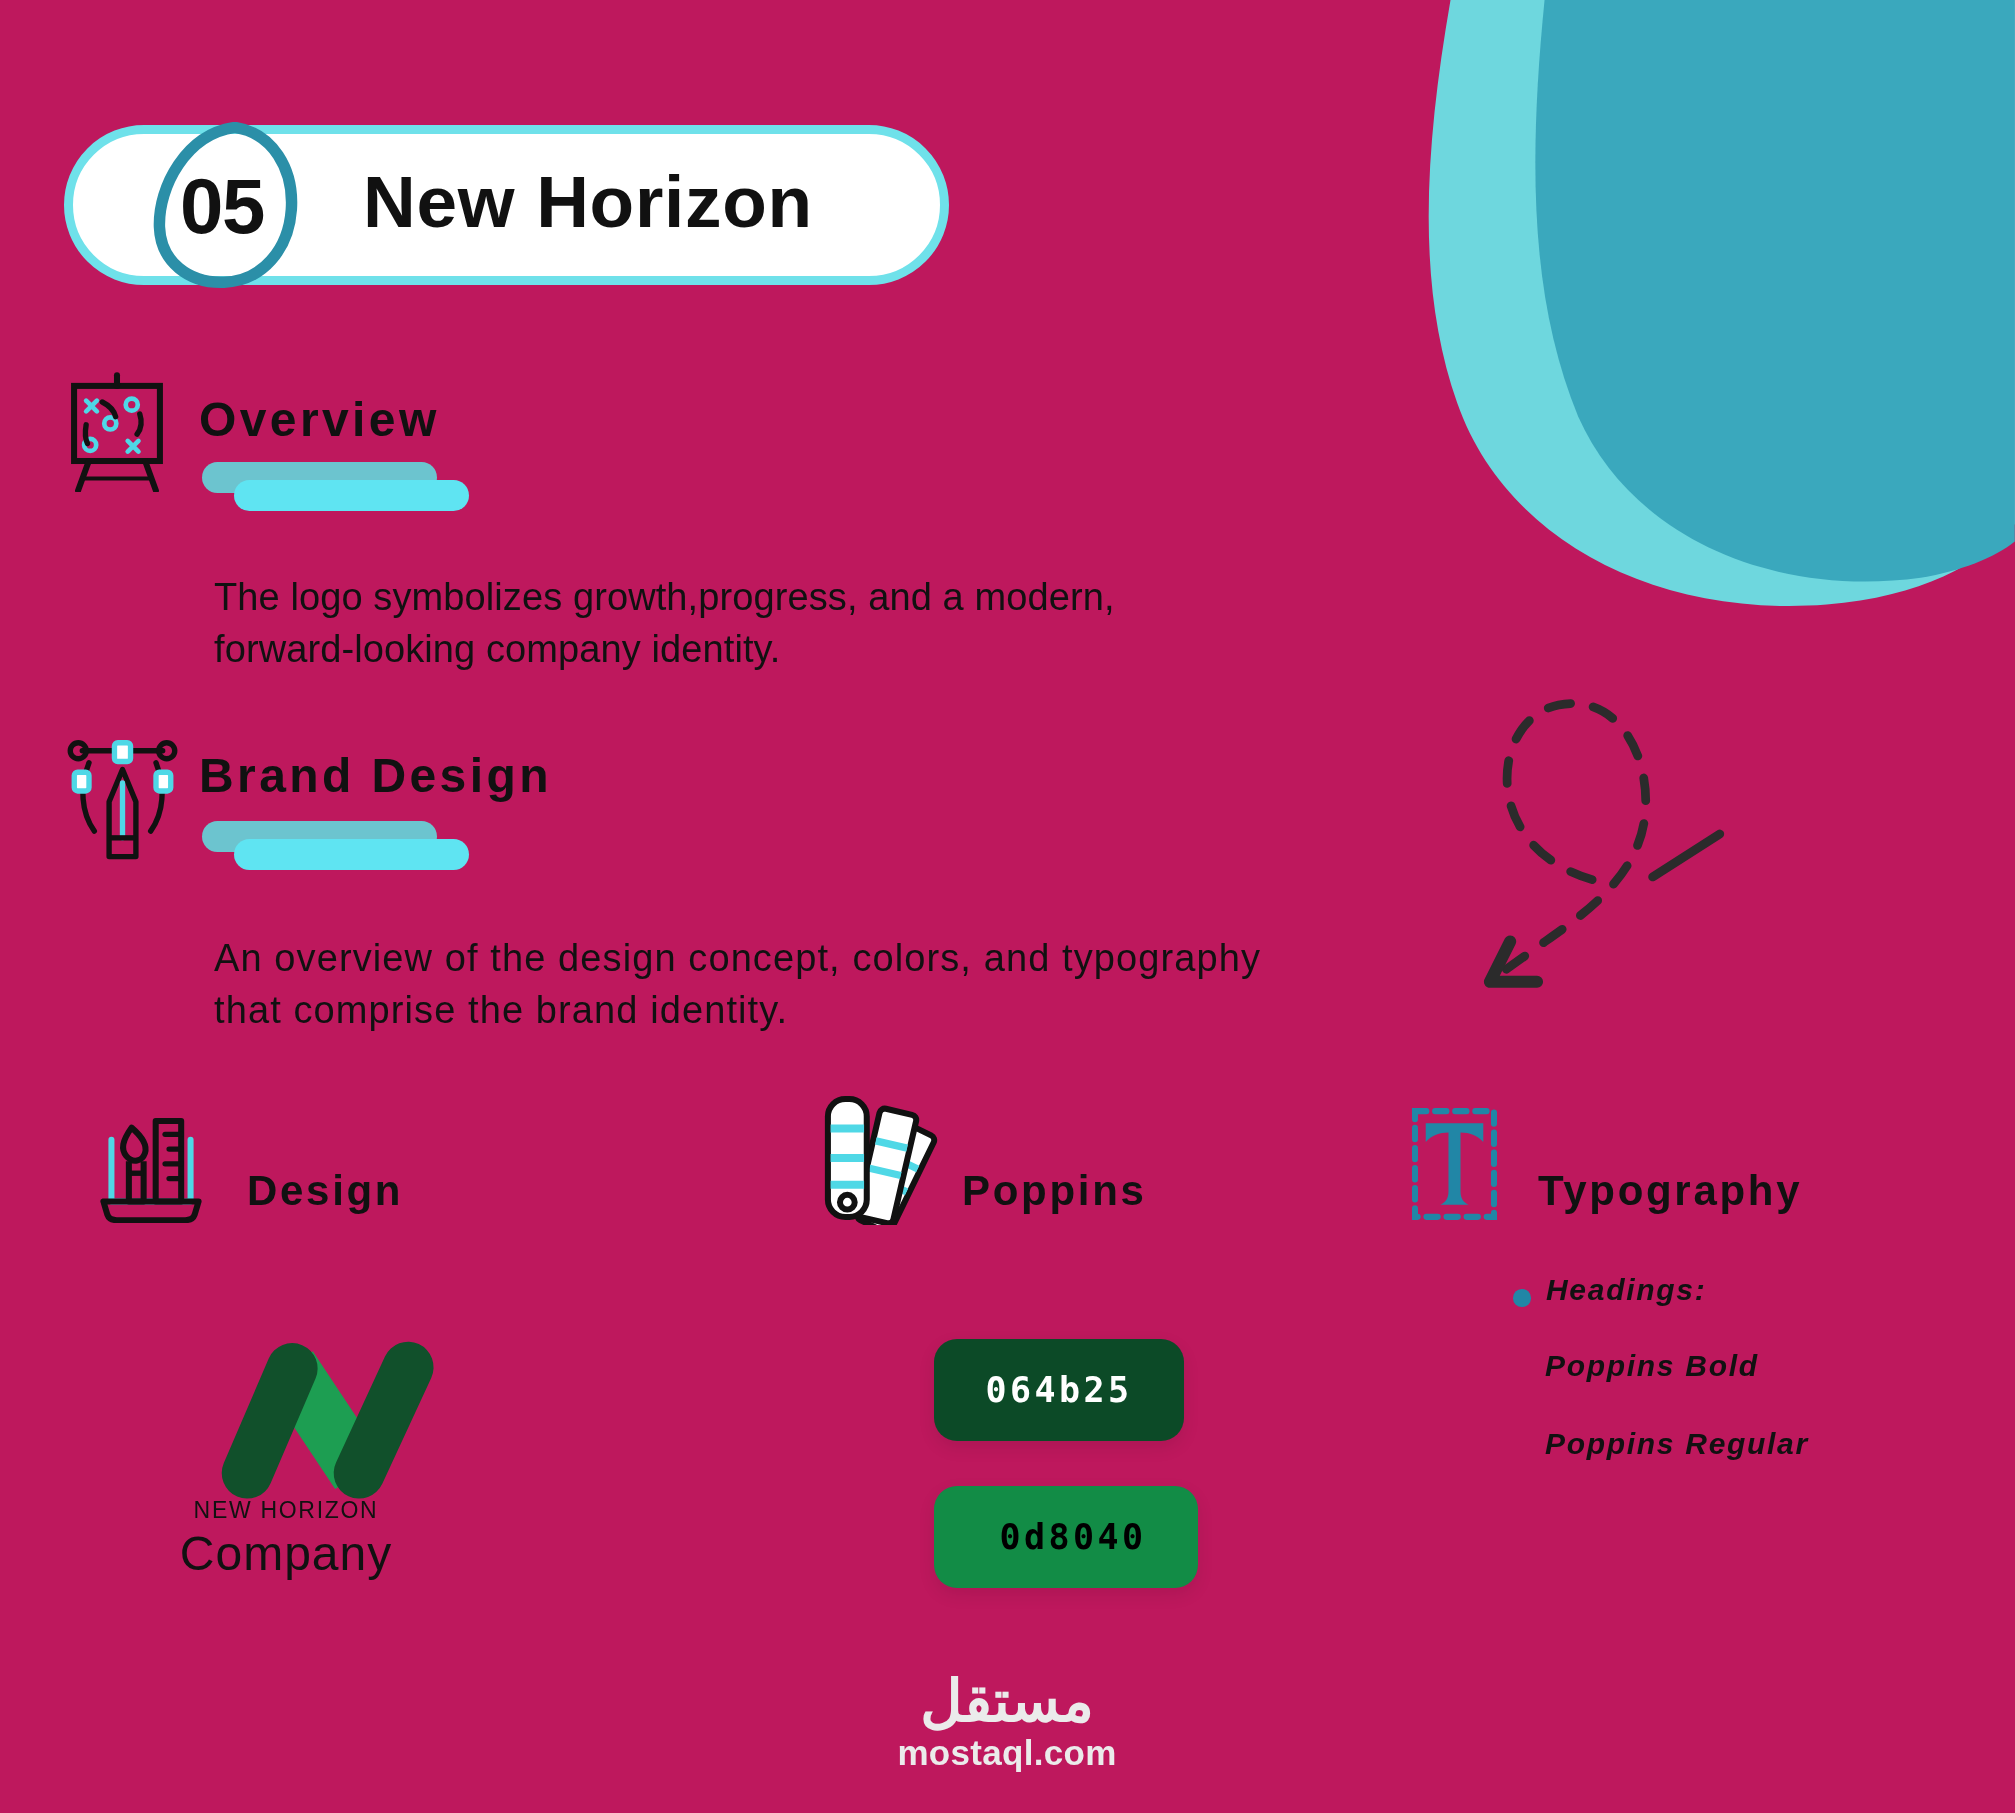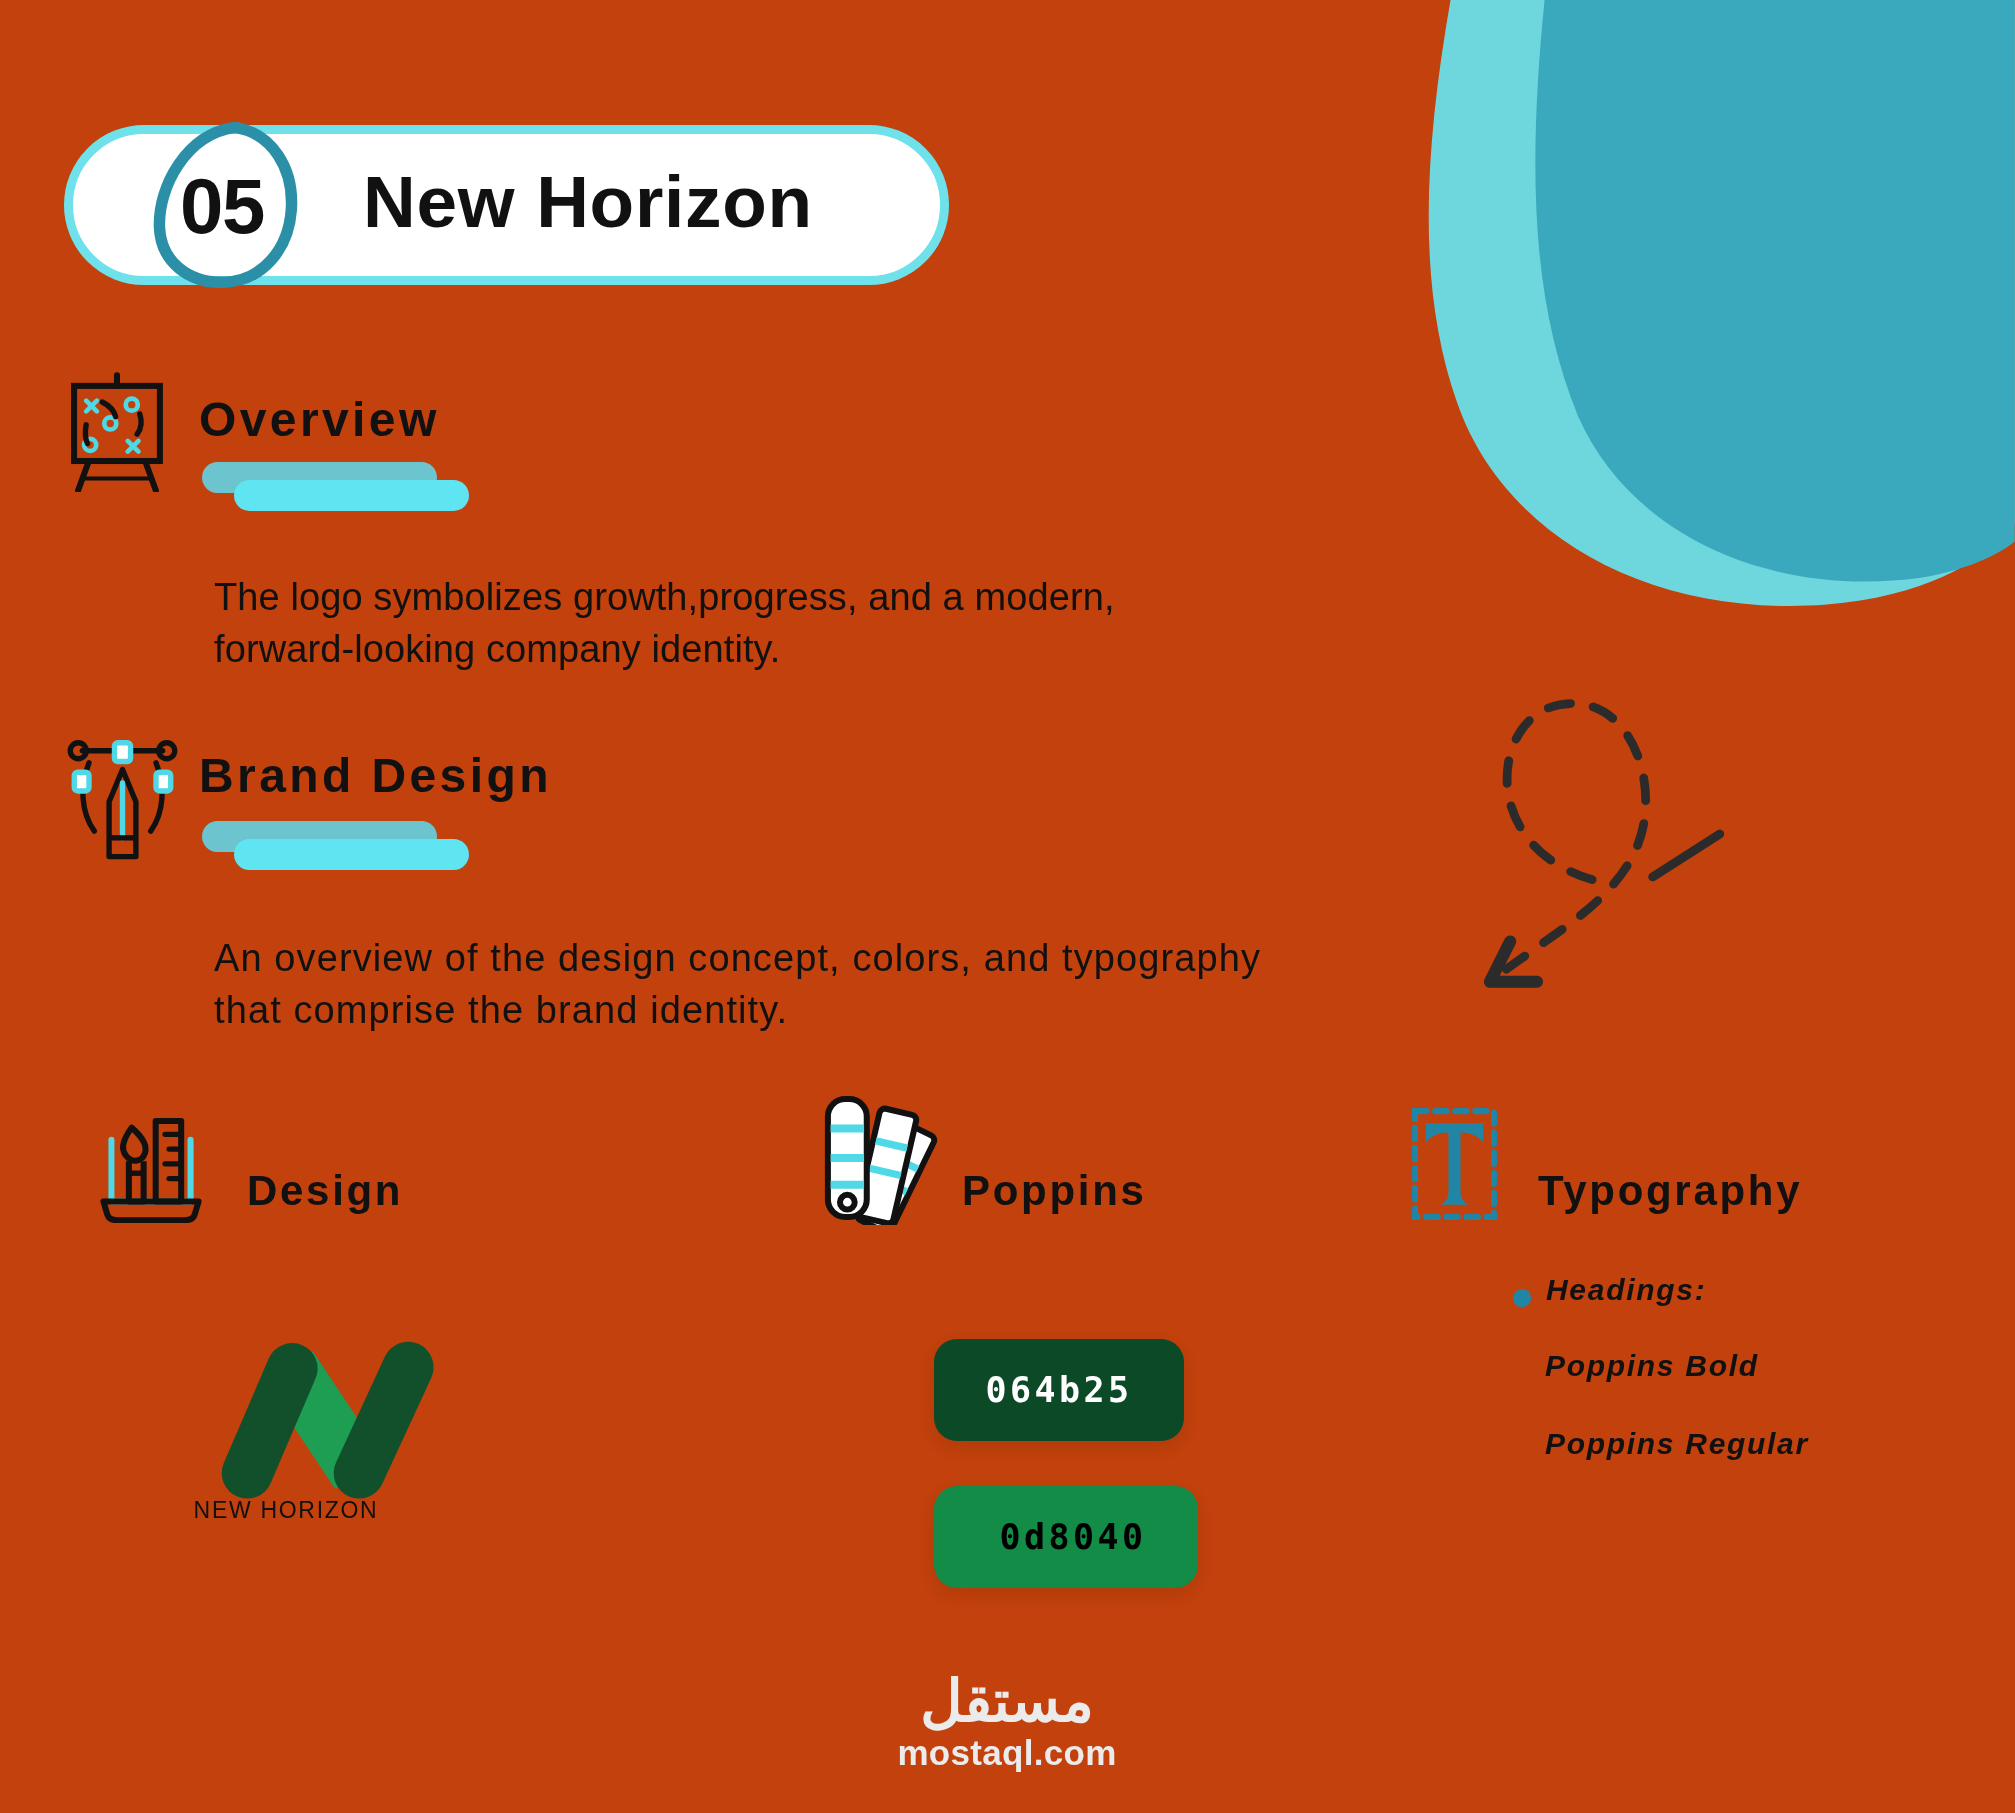--- a/index.html
+++ b/index.html
@@ -7,21 +7,21 @@
     padding: 0;
     background: #ffffff;
   }
   body {
     font-family: "Liberation Sans", sans-serif;
   }
   #page {
     position: relative;
     width: 2015px;
     height: 1814px;
-    background: #c2410c;
+    background: #be185d;
     overflow: hidden;
   }
 
   
   .blob-layer {
     position: absolute;
     top: 0;
     right: 0;
     width: 605px;
     height: 618px;
@@ -350,20 +350,21 @@
   <div class="col-head-label" style="left:1538px; top:1142px;text-align:center;">Typography</div>
 
   <div class="logo-mark">
     <svg width="228" height="181" viewBox="0 0 340 270" xmlns="http://www.w3.org/2000/svg">
       <path d="M 110 60 L 215 218" stroke="#1d9e52" stroke-width="86" stroke-linecap="butt"></path>
       <path d="M 48 218 L 115 62" stroke="#11502b" stroke-width="76" stroke-linecap="round"></path>
       <path d="M 215 218 L 288 60" stroke="#11502b" stroke-width="76" stroke-linecap="round"></path>
     </svg>
   </div>
   <div class="logo-sub">NEW HORIZON</div>
+  <div class="logo-name">Company</div>
 
   <div class="chip" style="left:934px; top:1339px; background:#0c4a27; color:#ffffff;">064b25</div>
   <div class="chip" style="left:934px; top:1486px; background:#128c46; color:#000000;padding-left:14px;">0d8040</div>
 
   <div class="typo-bullet"></div>
   <div class="typo-line" style="left:1546px; top:1275px;">Headings:</div>
   <div class="typo-line" style="left:1545px; top:1351px;">Poppins Bold</div>
   <div class="typo-line" style="left:1545px; top:1429px;">Poppins Regular</div>
 
   <div class="doodle">

